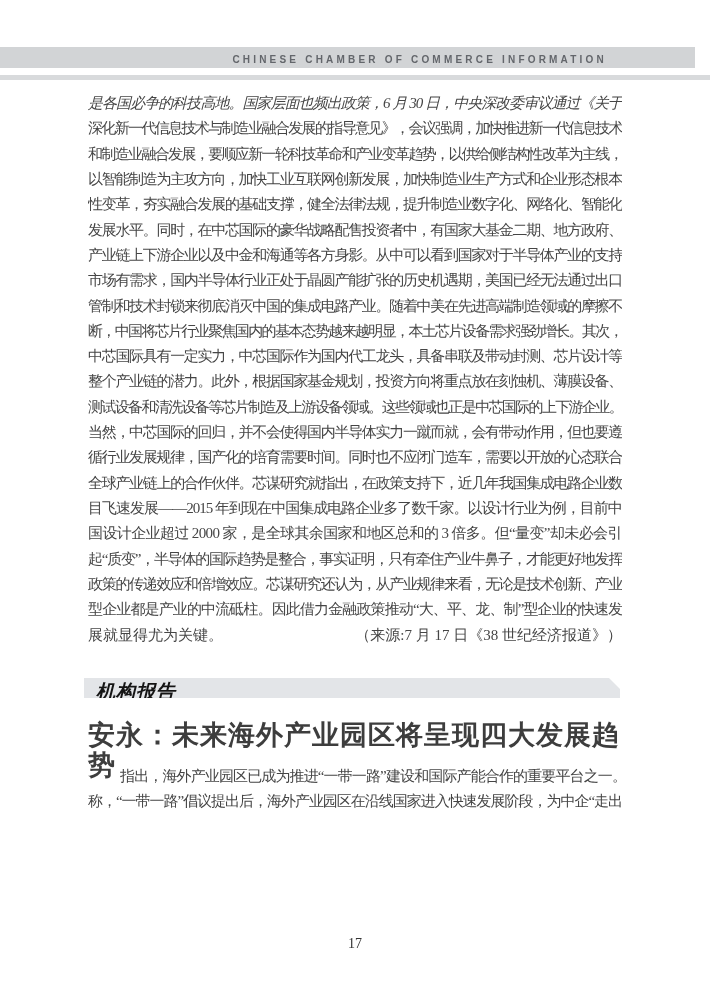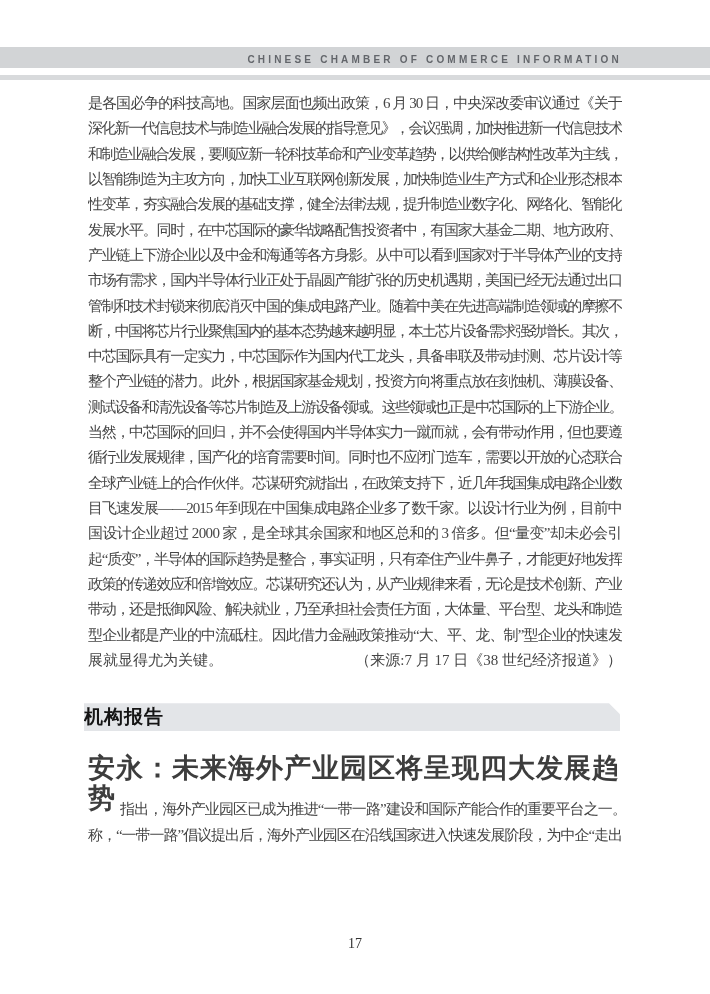--- a/index.html
+++ b/index.html
@@ -2,21 +2,21 @@
 <html><head>
 <meta charset="utf-8">
 <style>
   html,body{margin:0;padding:0;background:#888;}
   .page{
     position:relative;width:710px;height:994px;background:#ffffff;
     margin:0 auto;overflow:hidden;
     font-family:"Liberation Serif","DejaVu Serif",serif;
   }
   .header-bar{
-    position:absolute;top:47px;left:0;right:0;height:21px;
+    position:absolute;top:47px;left:0;right:15px;height:21px;
     background:#d2d4d6;
     text-align:right;padding-right:88px;box-sizing:border-box;
     line-height:21px;
   }
   .brand{
     font-family:"Liberation Sans","DejaVu Sans",sans-serif;
     font-size:10px;font-weight:bold;letter-spacing:3.2px;color:#63666b;
   }
   .header-line{
     position:absolute;top:75px;left:0;right:0;height:5px;background:#d8dadc;
@@ -30,23 +30,23 @@
     white-space:nowrap;overflow:hidden;
   }
   .jtext{display:inline;}
   .indent-first .jline:first-child{padding-left:32px;}
   .source-line{
     display:flex;justify-content:space-between;
     height:25.32px;line-height:25.32px;white-space:nowrap;overflow:hidden;
   }
   .section-bar{
     margin-top:30px;margin-left:-4px;width:calc(100% + 2px);
-    height:28px;line-height:28px;background:#e3e5e8;
+    height:20px;line-height:28px;background:#e3e5e8;
     clip-path:polygon(0 0, calc(100% - 11px) 0, 100% 11px, 100% 100%, 0 100%);
-    padding-left:0;box-sizing:border-box;
+    padding-left:12px;box-sizing:border-box;font-style:italic;
   }
   .section-title{
     font-family:"Liberation Serif","DejaVu Serif",serif;
     font-size:19px;font-weight:bold;color:#141414;letter-spacing:1px;
   }
   .article-title{
     margin:22px 0 0 0;height:30px;line-height:30px;text-align:left;
     font-family:"Liberation Sans","DejaVu Sans",sans-serif;
     font-size:27px;font-weight:bold;color:#3d3d3d;letter-spacing:1px;
   }
@@ -62,41 +62,40 @@
 <div class="page">
 
   <div class="header-bar">
     <span class="brand">CHINESE CHAMBER OF COMMERCE INFORMATION</span>
   </div>
   <div class="header-line"></div>
 
   <div class="content">
 
     <div class="para">
-        <div class="jline"><span class="jtext" style="letter-spacing: -0.952381px;">是各国必争的科技高地。国家层面也频出政策，6 月 30 日，中央深改委审议通过《关于</span></div>
+        <div class="jline"><span class="jtext" style="letter-spacing: -0.952381px; font-style: italic;">是各国必争的科技高地。国家层面也频出政策，6 月 30 日，中央深改委审议通过《关于</span></div>
         <div class="jline"><span class="jtext" style="letter-spacing: -1.65px;">深化新一代信息技术与制造业融合发展的指导意见》，会议强调，加快推进新一代信息技术</span></div>
         <div class="jline"><span class="jtext" style="letter-spacing: -1.65px;">和制造业融合发展，要顺应新一轮科技革命和产业变革趋势，以供给侧结构性改革为主线，</span></div>
         <div class="jline"><span class="jtext" style="letter-spacing: -1.30769px;">以智能制造为主攻方向，加快工业互联网创新发展，加快制造业生产方式和企业形态根本</span></div>
         <div class="jline"><span class="jtext" style="letter-spacing: -1.30769px;">性变革，夯实融合发展的基础支撑，健全法律法规，提升制造业数字化、网络化、智能化</span></div>
         <div class="jline"><span class="jtext" style="letter-spacing: -1.30769px;">发展水平。同时，在中芯国际的豪华战略配售投资者中，有国家大基金二期、地方政府、</span></div>
         <div class="jline"><span class="jtext" style="letter-spacing: -1.30769px;">产业链上下游企业以及中金和海通等各方身影。从中可以看到国家对于半导体产业的支持</span></div>
         <div class="jline"><span class="jtext" style="letter-spacing: -1.30769px;">市场有需求，国内半导体行业正处于晶圆产能扩张的历史机遇期，美国已经无法通过出口</span></div>
         <div class="jline"><span class="jtext" style="letter-spacing: -1.30769px;">管制和技术封锁来彻底消灭中国的集成电路产业。随着中美在先进高端制造领域的摩擦不</span></div>
         <div class="jline"><span class="jtext" style="letter-spacing: -1.65px;">断，中国将芯片行业聚焦国内的基本态势越来越明显，本土芯片设备需求强劲增长。其次，</span></div>
         <div class="jline"><span class="jtext" style="letter-spacing: -1.30769px;">中芯国际具有一定实力，中芯国际作为国内代工龙头，具备串联及带动封测、芯片设计等</span></div>
         <div class="jline"><span class="jtext" style="letter-spacing: -1.30769px;">整个产业链的潜力。此外，根据国家基金规划，投资方向将重点放在刻蚀机、薄膜设备、</span></div>
         <div class="jline"><span class="jtext" style="letter-spacing: -1.65px;">测试设备和清洗设备等芯片制造及上游设备领域。这些领域也正是中芯国际的上下游企业。</span></div>
         <div class="jline"><span class="jtext" style="letter-spacing: -1.30769px;">当然，中芯国际的回归，并不会使得国内半导体实力一蹴而就，会有带动作用，但也要遵</span></div>
         <div class="jline"><span class="jtext" style="letter-spacing: -1.30769px;">循行业发展规律，国产化的培育需要时间。同时也不应闭门造车，需要以开放的心态联合</span></div>
         <div class="jline"><span class="jtext" style="letter-spacing: -1.30769px;">全球产业链上的合作伙伴。芯谋研究就指出，在政策支持下，近几年我国集成电路企业数</span></div>
         <div class="jline"><span class="jtext" style="letter-spacing: -0.97561px;">目飞速发展——2015 年到现在中国集成电路企业多了数千家。以设计行业为例，目前中</span></div>
         <div class="jline"><span class="jtext" style="letter-spacing: -0.613636px;">国设计企业超过 2000 家，是全球其余国家和地区总和的 3 倍多。但“量变”却未必会引</span></div>
         <div class="jline"><span class="jtext" style="letter-spacing: -1.225px;">起“质变”，半导体的国际趋势是整合，事实证明，只有牵住产业牛鼻子，才能更好地发挥</span></div>
         <div class="jline"><span class="jtext" style="letter-spacing: -1.30769px;">政策的传递效应和倍增效应。芯谋研究还认为，从产业规律来看，无论是技术创新、产业</span></div>
-        <div class="jline"><span class="jtext" style="letter-spacing: -1.30769px;">带动，还是抵御风险、解决就业，乃至承担社会责任方面，大体量、平台型、龙头和制造</span></div>
         <div class="jline"><span class="jtext" style="letter-spacing: -0.871795px;">型企业都是产业的中流砥柱。因此借力金融政策推动“大、平、龙、制”型企业的快速发</span></div>
       </div>
 
     <div class="source-line">
       <span>展就显得尤为关键。</span>
       <span>（来源:7 月 17 日《38 世纪经济报道》）</span>
     </div>
 
     <div class="section-bar">
       <span class="section-title">机构报告</span>

